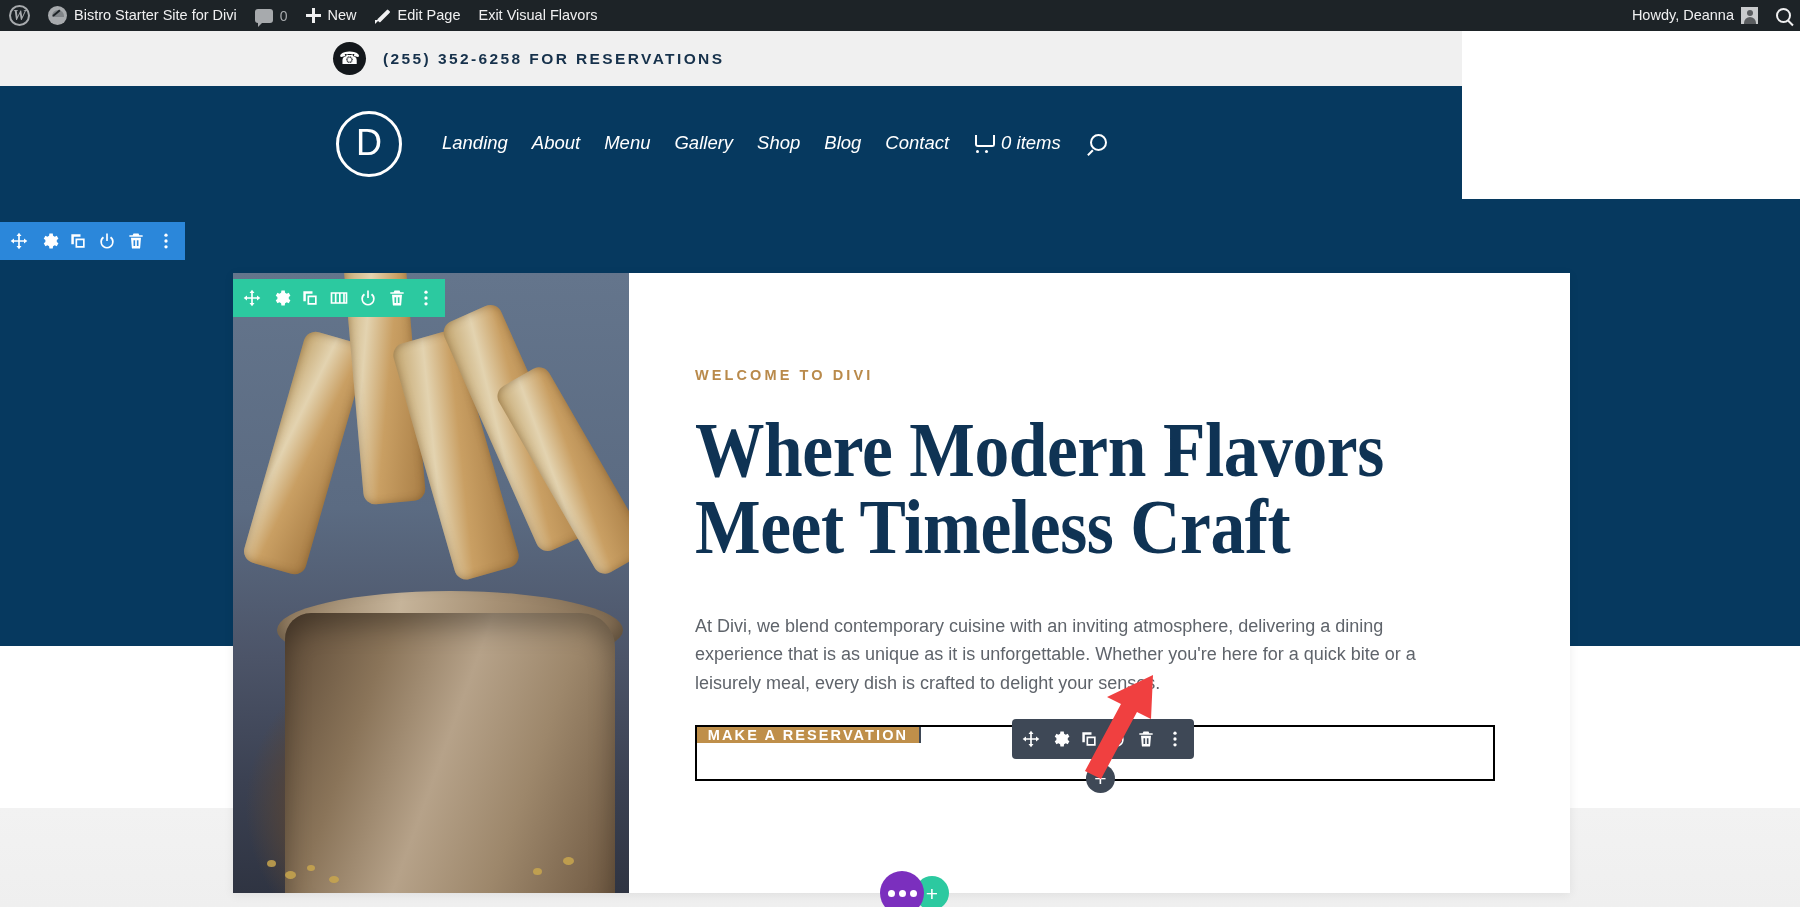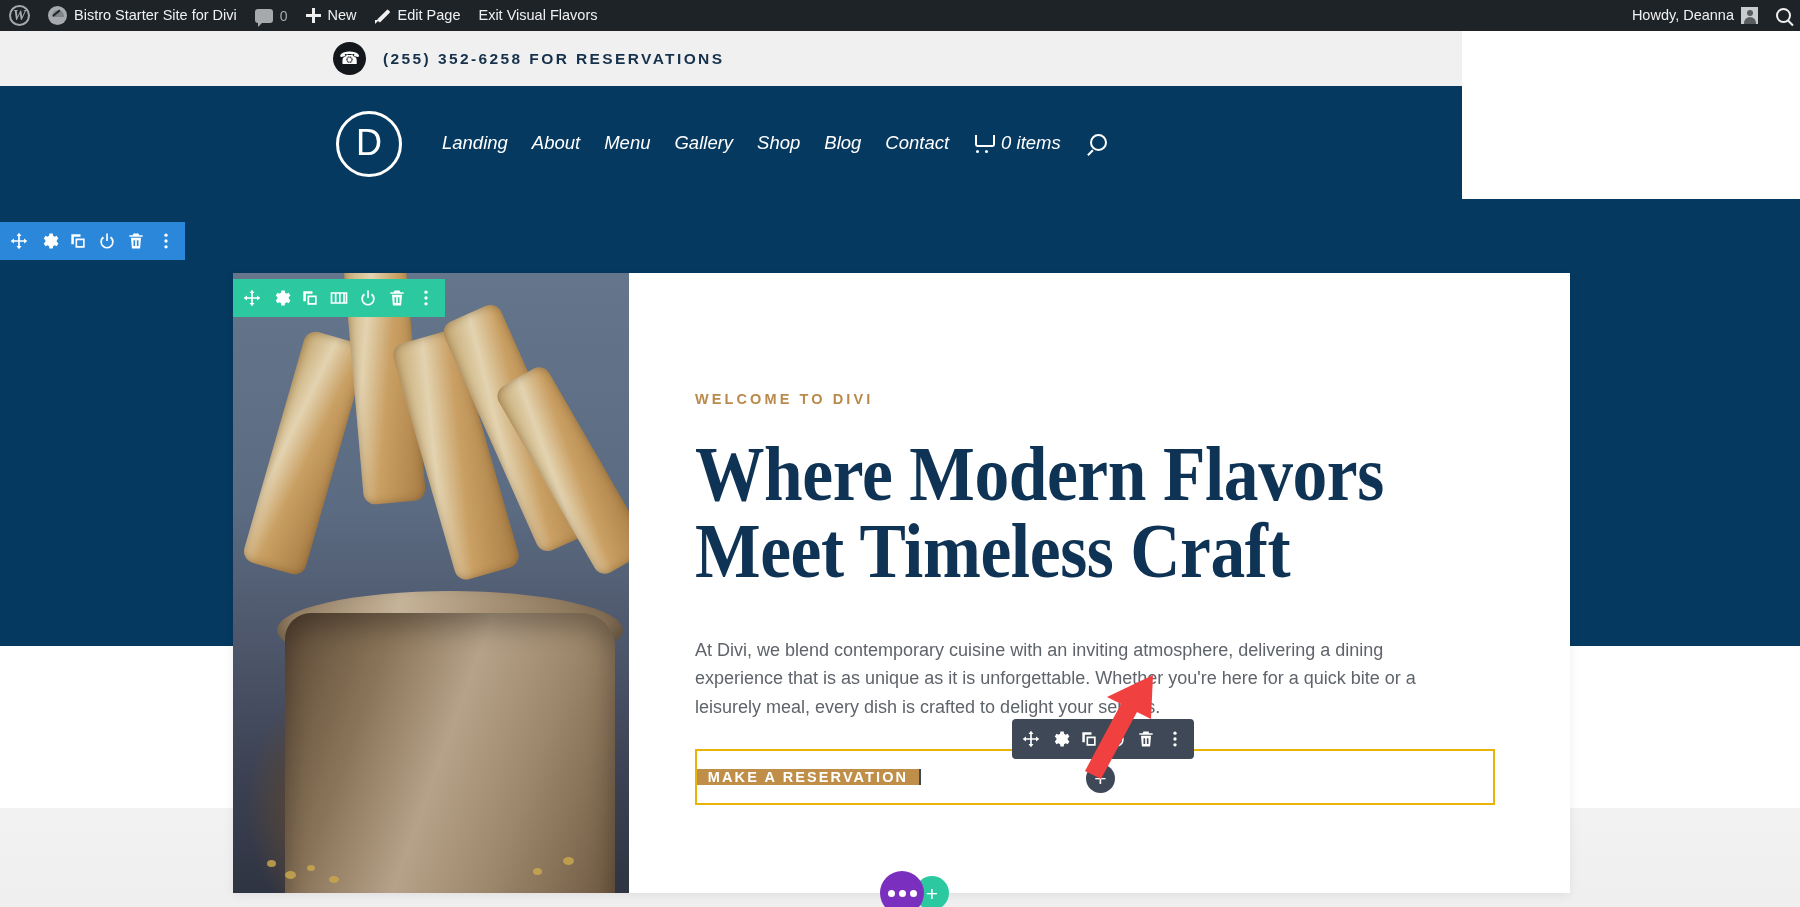--- a/index.html
+++ b/index.html
@@ -262,21 +262,20 @@
     position: absolute; left: 44px; top: 318px;
     width: 346px; height: 78px;
     border-radius: 50%;
     background: linear-gradient(100deg,#8b7559 0%, #c6b49a 35%, #a69074 62%, #7a654c 100%);
     box-shadow: inset 0 -8px 16px rgba(0,0,0,.25);
   }
 
   #hero-copy {
     flex: 1 1 auto; padding: 56px 74px 0 66px;
     position: relative;
-    margin-top: 24px;
   }
   #eyebrow {
     color: #b98a4b; font-size: 14.5px; font-weight: 700;
     letter-spacing: 3.1px; margin-top: 38px;
   }
   #hero-title {
     color: #0f3354;
     font-family: "Liberation Serif", serif;
     font-size: 79px; line-height: 0.98;
     font-weight: 700; letter-spacing: -0.5px;
@@ -284,22 +283,22 @@
     transform: scaleX(0.88); transform-origin: left top;
     white-space: pre-line;
   }
   #hero-paragraph {
     color: #5f646b; font-size: 18px; line-height: 1.58;
     margin-top: 46px; max-width: 770px;
   }
   #button-row {
     position: absolute; left: 66px; top: 452px;
     width: 800px; height: 56px;
-    border: 2px solid #eab308;
-    display: flex; align-items: center;
+    border: 2px solid #000000;
+    display: flex; align-items: flex-start;
   }
   #reserve-btn {
     width: 224px; background: #bf8f4a; color: #ffffff;
     display: flex; align-items: center; justify-content: center;
     font-size: 14.5px; font-weight: 700; letter-spacing: 2.1px;
     border-right: 2px solid #3e4856;
   }
   #add-module-btn {
     position: absolute; left: 1086px; top: 733px;
     width: 29px; height: 29px; border-radius: 50%;

